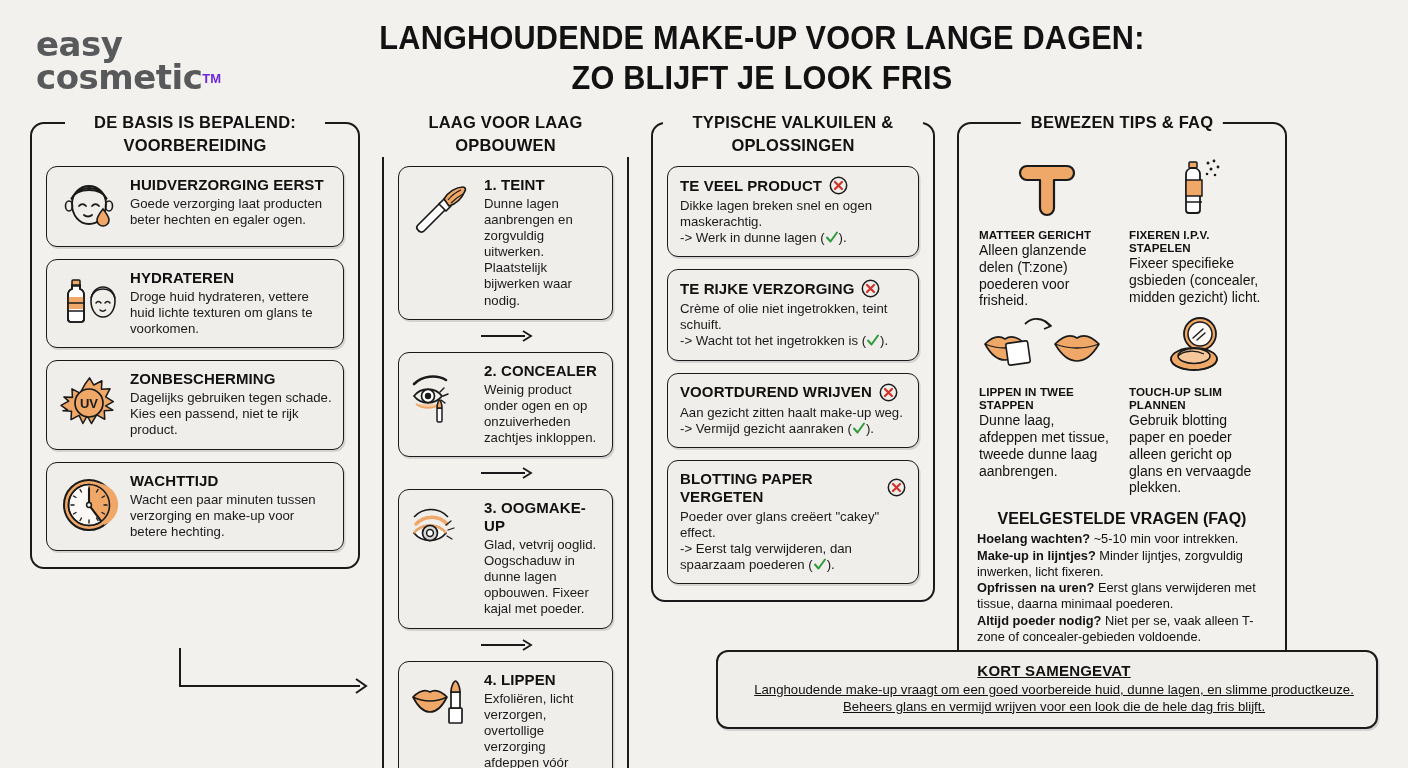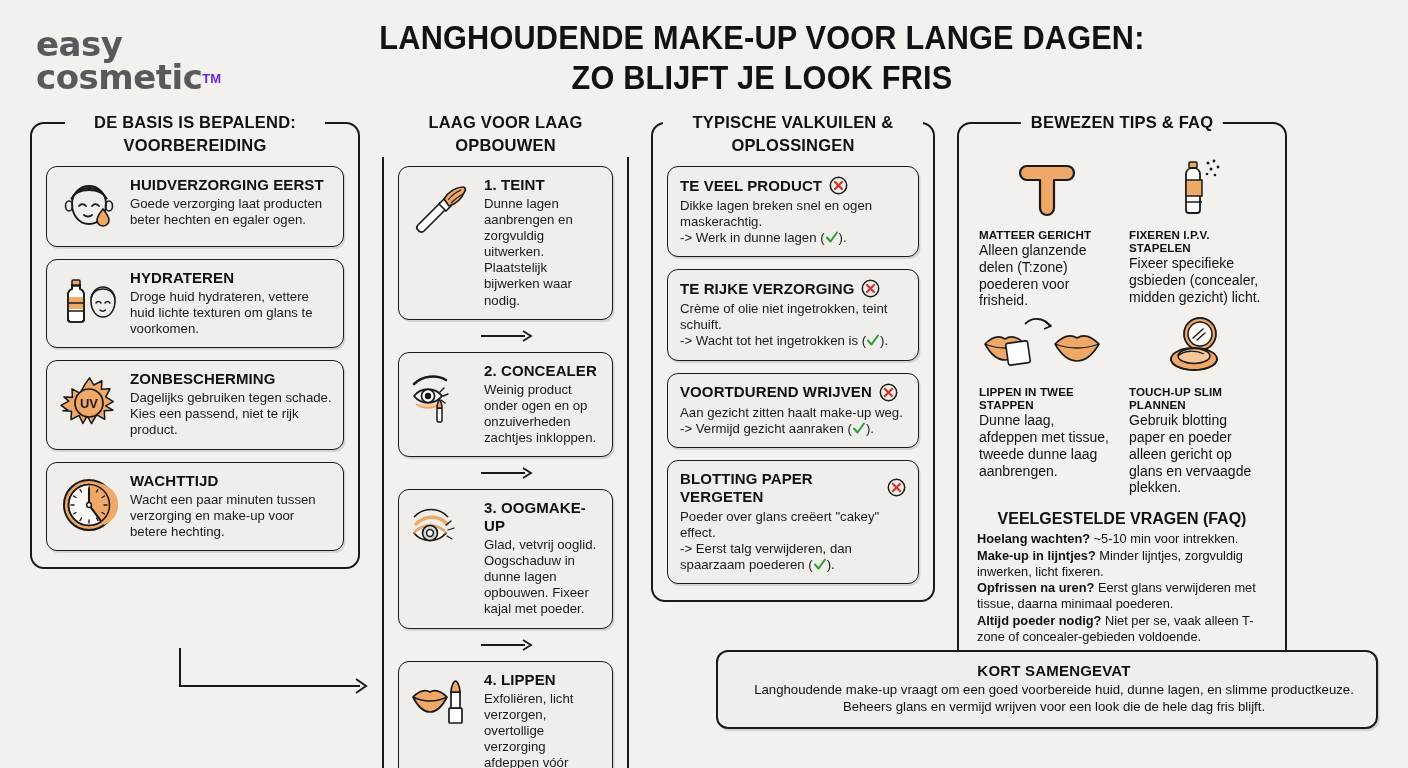--- a/index.html
+++ b/index.html
@@ -88,20 +88,21 @@
   .faq-title { text-align: center; font-weight: 700; font-size: 16px; margin: 12px 0 3px 0; }
   .faq-item { font-size: 12.8px; line-height: 1.23; margin-bottom: 1px; padding: 0 4px; }
   .faq-item b { font-weight: 700; }
 
   
   .summary {
     position: absolute; left: 716px; top: 650px; width: 662px;
     border: 2.2px solid #1a1a1a; border-radius: 12px;
     background: #EFEEEB; padding: 10px 4px 12px 18px; text-align: center;
     box-shadow: 1.5px 2px 0 rgba(0,0,0,0.12);
+    text-decoration: underline;
   }
   .summary-h { font-weight: 700; font-size: 15px; margin-bottom: 3px; letter-spacing: 0.2px; }
   .summary-p { font-size: 13.2px; line-height: 1.25; }
 
   
   .connector { position: absolute; left: 178px; top: 644px; }
 </style>
 </head>
 <body>
 

